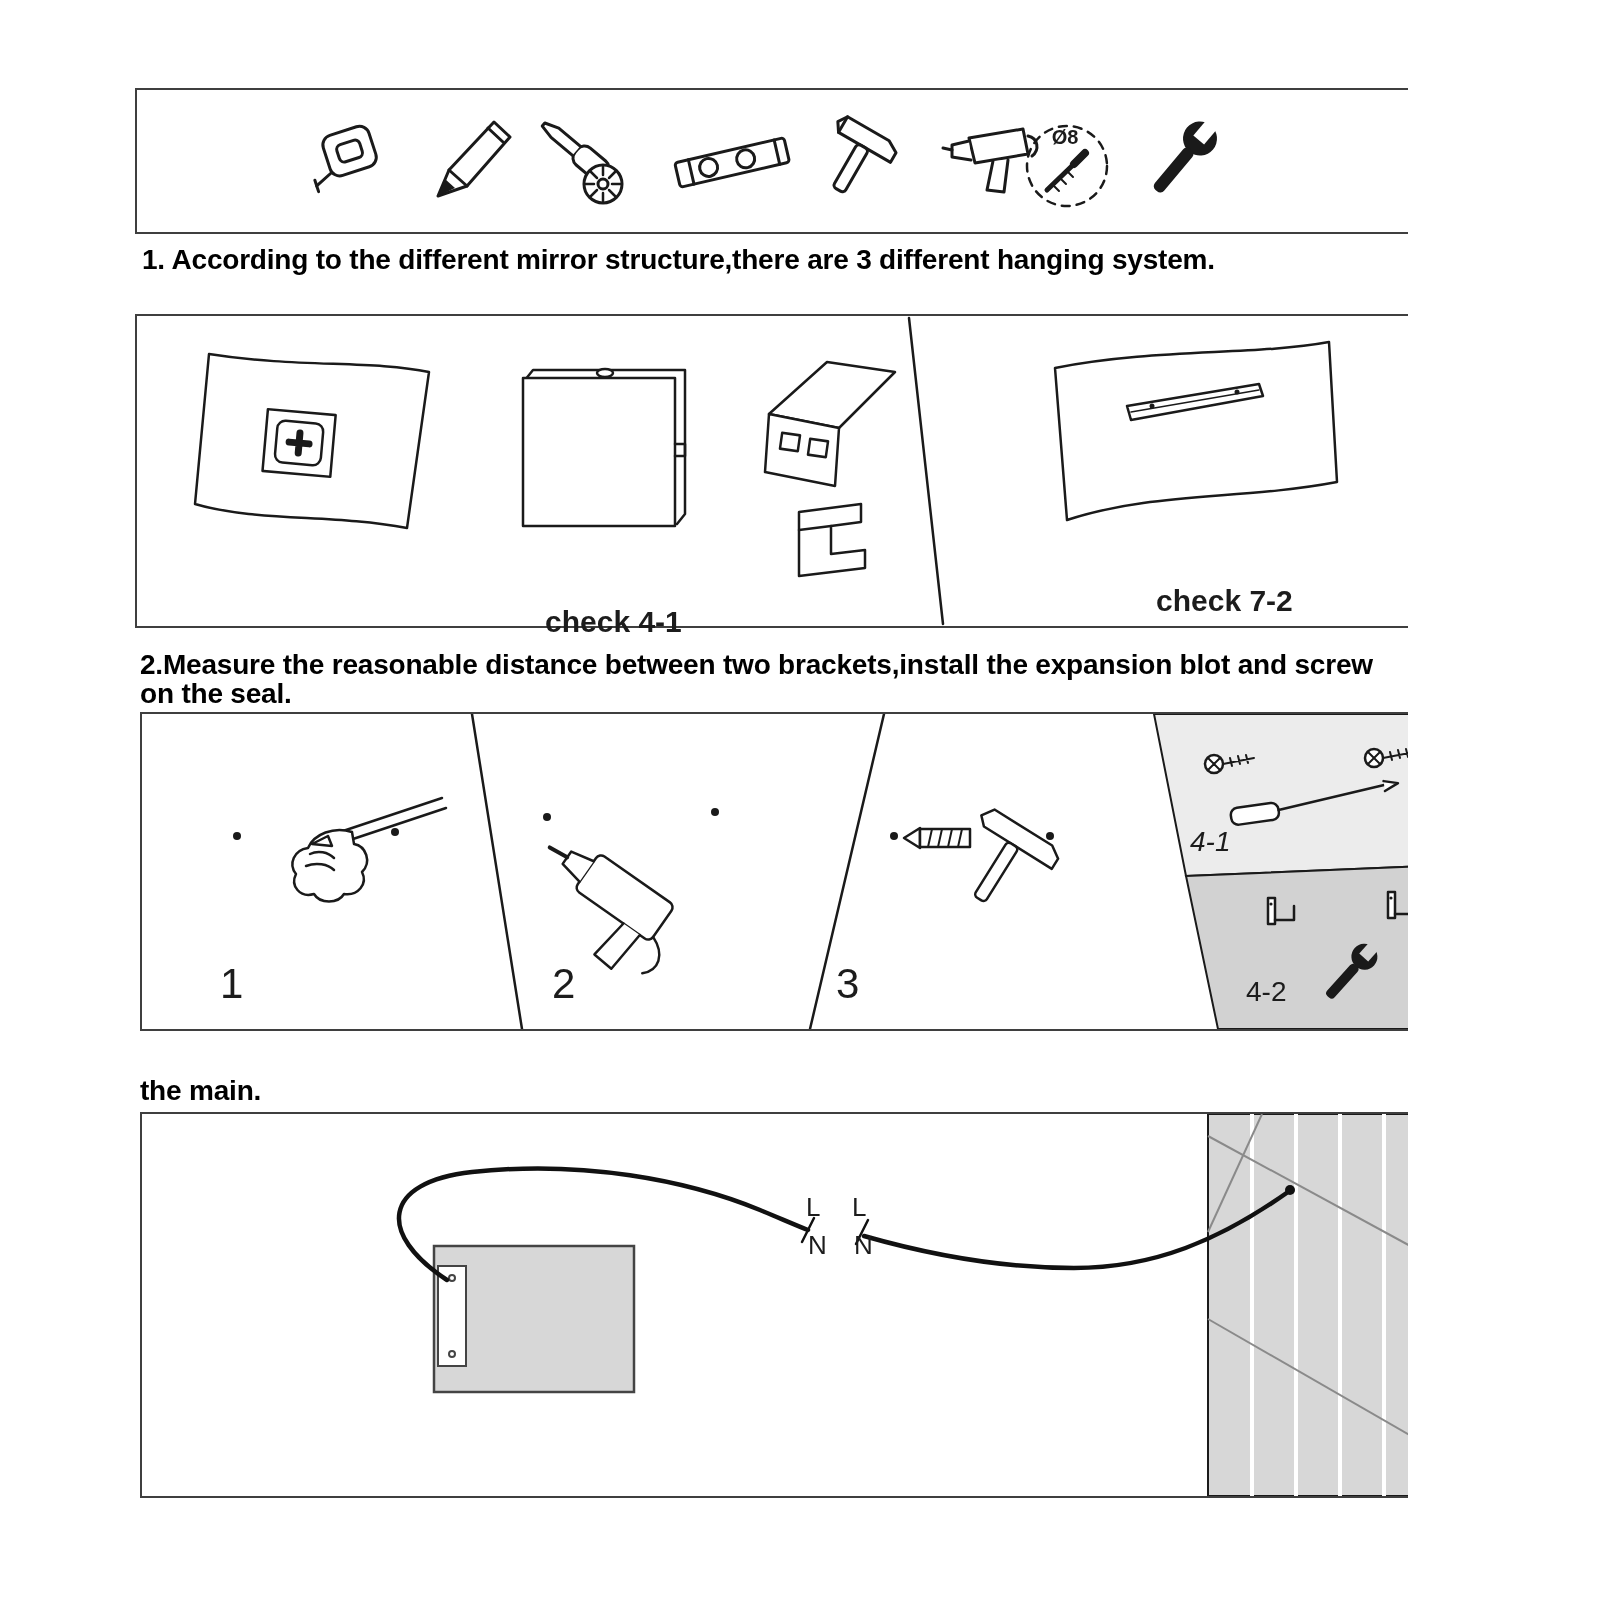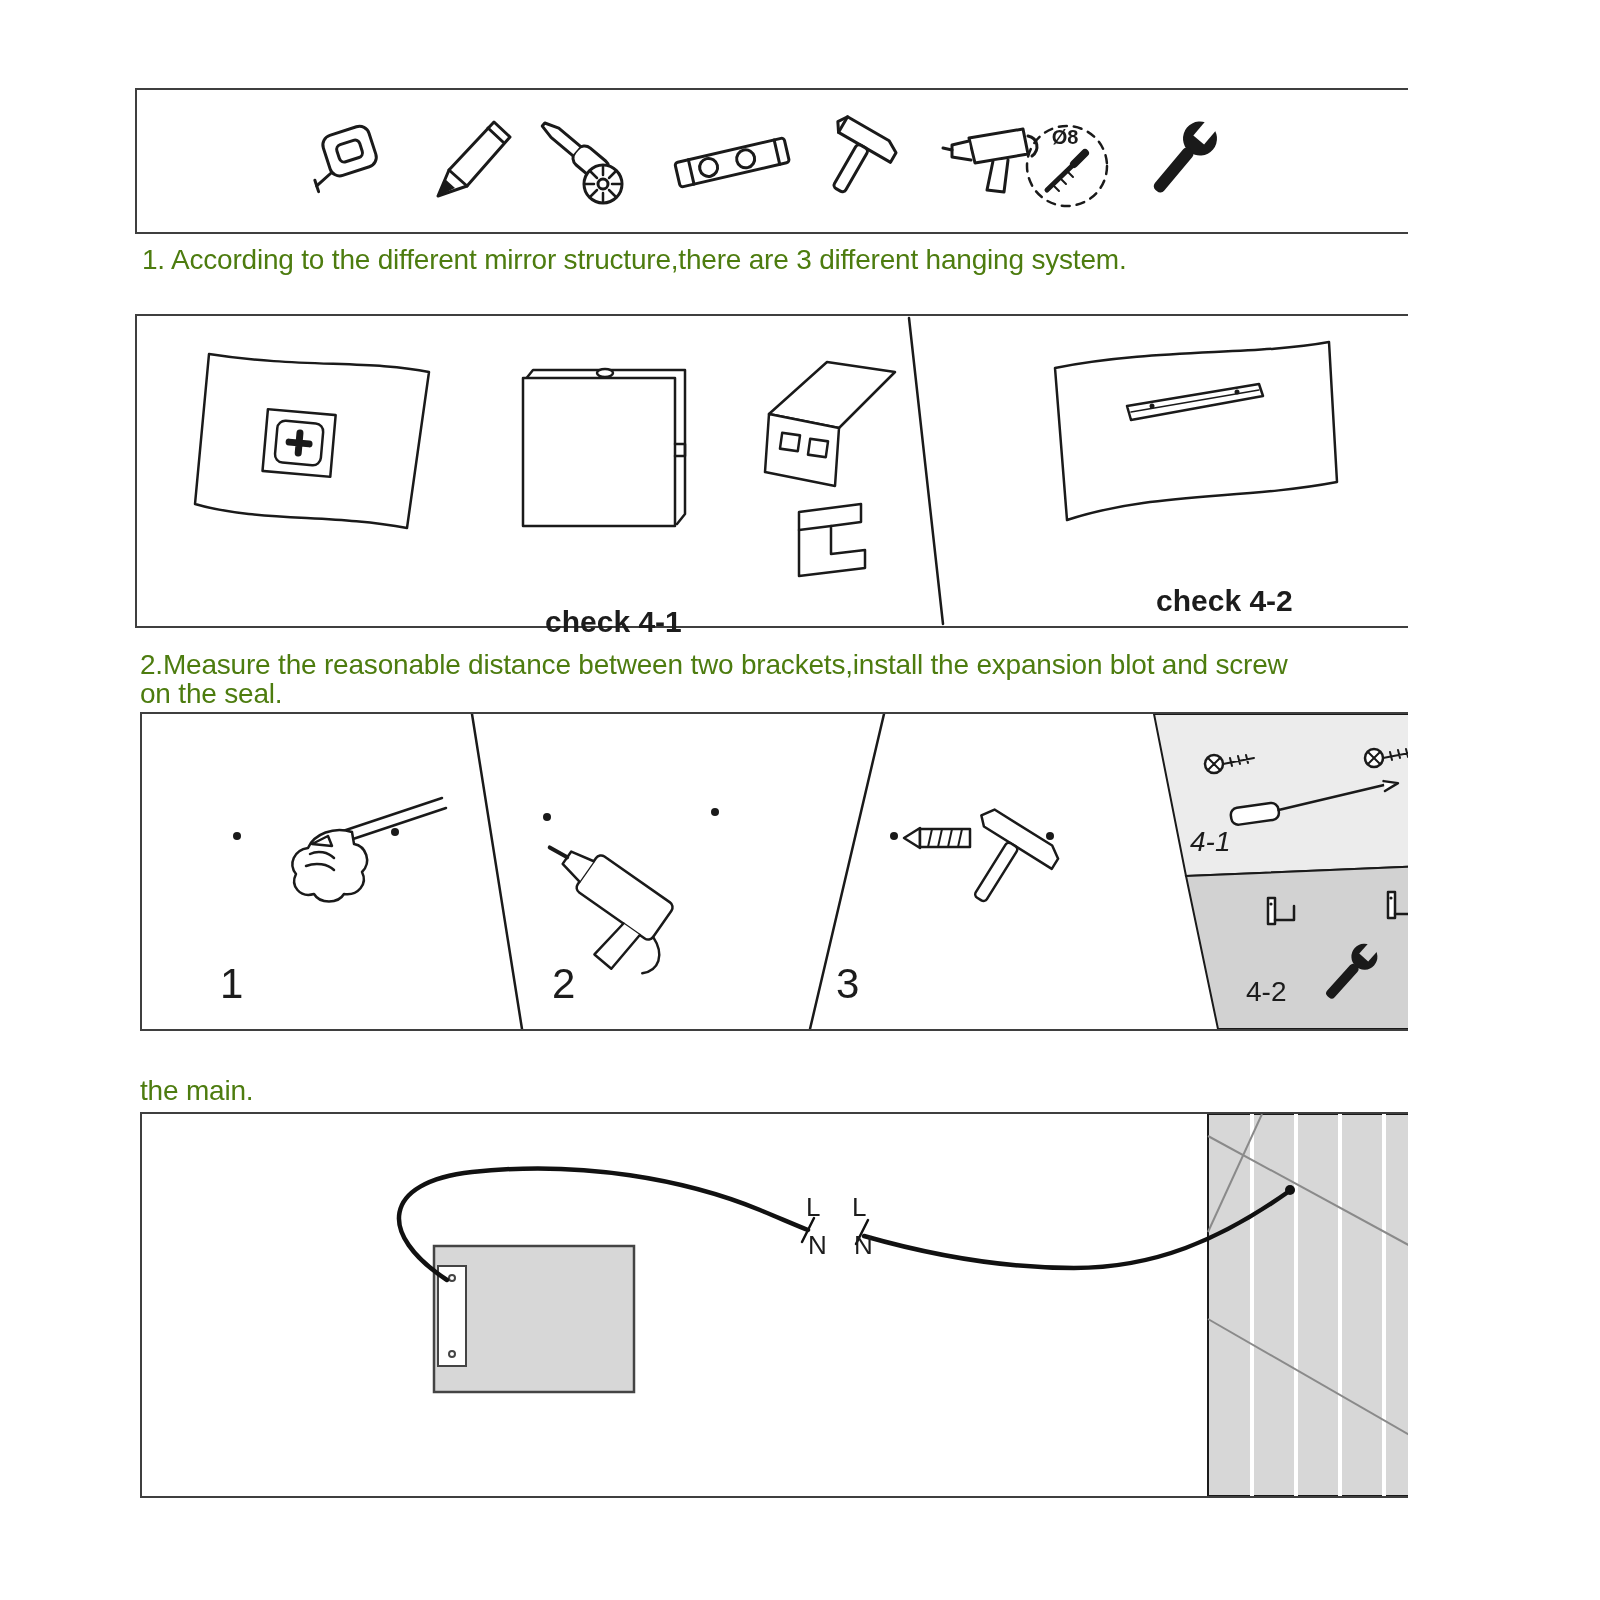--- a/index.html
+++ b/index.html
@@ -1,21 +1,21 @@
 <!DOCTYPE html>
 <html><head>
 <meta charset="utf-8">
 <style>
   html,body{margin:0;padding:0;background:#fff;}
   .page{
     position:relative;width:1408px;height:1600px;background:#ffffff;
     font-family:"Liberation Sans","DejaVu Sans",sans-serif;color:#1a1a1a;overflow:hidden;
   }
   .box{position:absolute;border:2px solid #3f3f3f;background:#fff;}
-  .steptext{position:absolute;font-size:28px;font-weight:400;letter-spacing:-0.2px;white-space:nowrap;color:#4d7c0f;}
+  .steptext{position:absolute;font-size:28px;font-weight:700;letter-spacing:-0.2px;white-space:nowrap;color:#000000;}
   .checklabel{position:absolute;font-size:30px;font-weight:600;color:#1c1c1c;}
   .panelnum{position:absolute;font-size:42px;font-weight:500;color:#1c1c1c;}
   .regionlabel{position:absolute;font-size:28px;font-weight:500;color:#1c1c1c;}
   .wirelabel{position:absolute;font-size:26px;font-weight:500;color:#1c1c1c;}
   .bitlabel{position:absolute;font-size:20px;font-weight:700;color:#1c1c1c;width:52px;text-align:center;}
   svg{display:block;}
 </style>
 </head>
 <body>
 
@@ -135,21 +135,21 @@
           <path d="M990 90 L1122 68 L1126 80 L994 104 Z" fill="#fff"></path>
           <path d="M994 96 L1122 74" stroke-width="1.5"></path>
           <circle cx="1015" cy="90" r="2.5" fill="#1a1a1a" stroke="none"></circle>
           <circle cx="1100" cy="76" r="2.5" fill="#1a1a1a" stroke="none"></circle>
         </g>
 
       </g>
     </svg>
   </div>
   <span class="checklabel" style="left:545px;top:576px;margin-top:29px;">check 4-1</span>
-  <span class="checklabel" style="left:1156px;top:584px;">check 4-2</span>
+  <span class="checklabel" style="left:1156px;top:584px;">check 7-2</span>
 
   <div class="steptext" style="left:140px;top:649px;">2.Measure the reasonable distance between two brackets,install the expansion blot and screw</div>
   <div class="steptext" style="left:140px;top:678px;">on the seal.</div>
 
   <div class="box" style="left:140px;top:712px;width:1283px;height:315px;">
     <svg width="1283" height="315" viewBox="0 0 1283 315">
 
       <polygon points="1012,0 1283,0 1283,152 1044,162" fill="#ececec" stroke="#1a1a1a" stroke-width="2"></polygon>
       <polygon points="1044,162 1283,152 1283,315 1076,315" fill="#d2d2d2" stroke="#1a1a1a" stroke-width="2"></polygon>
 

